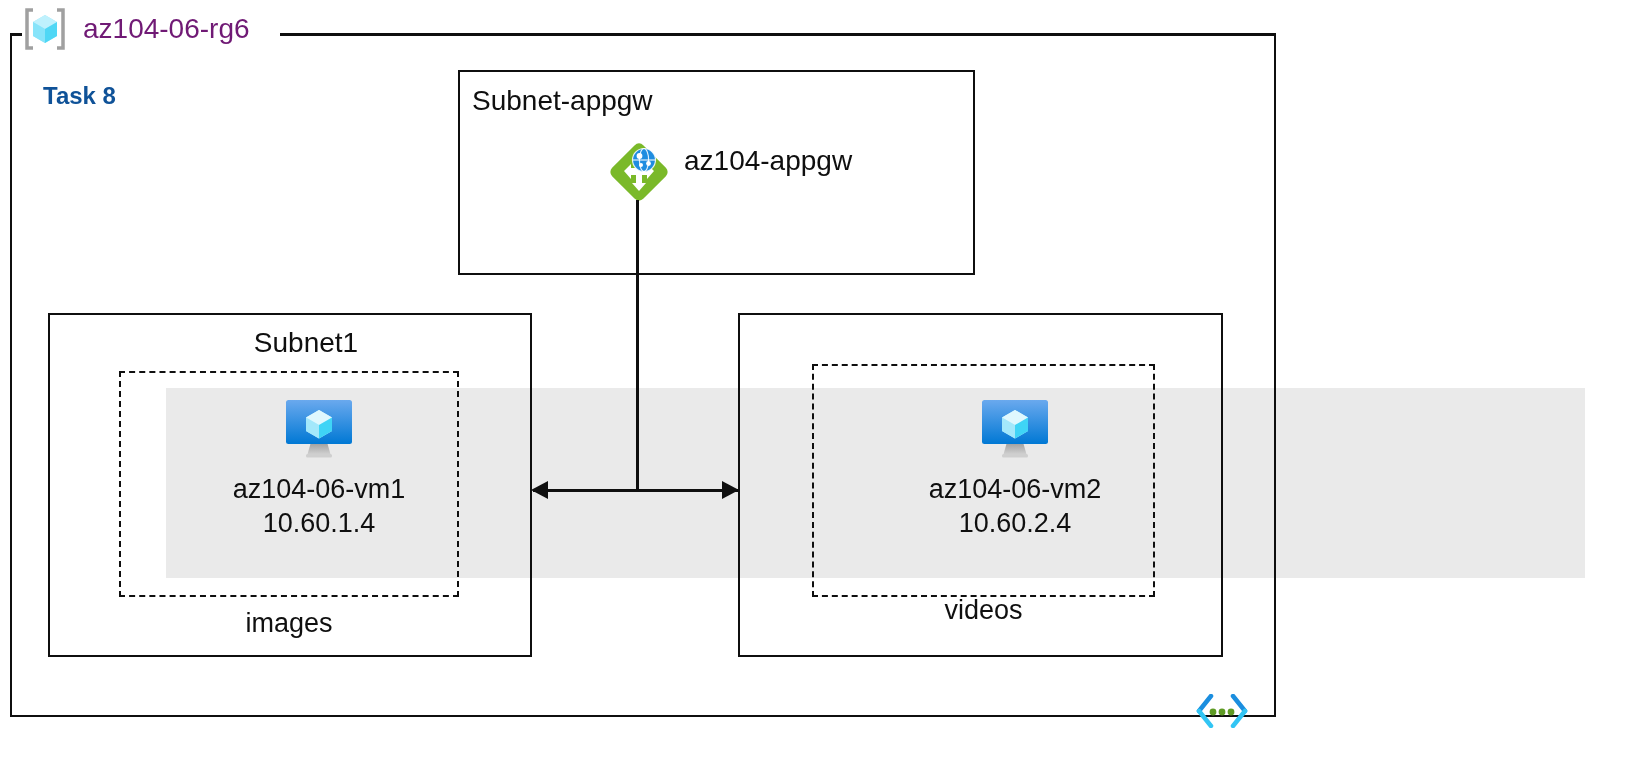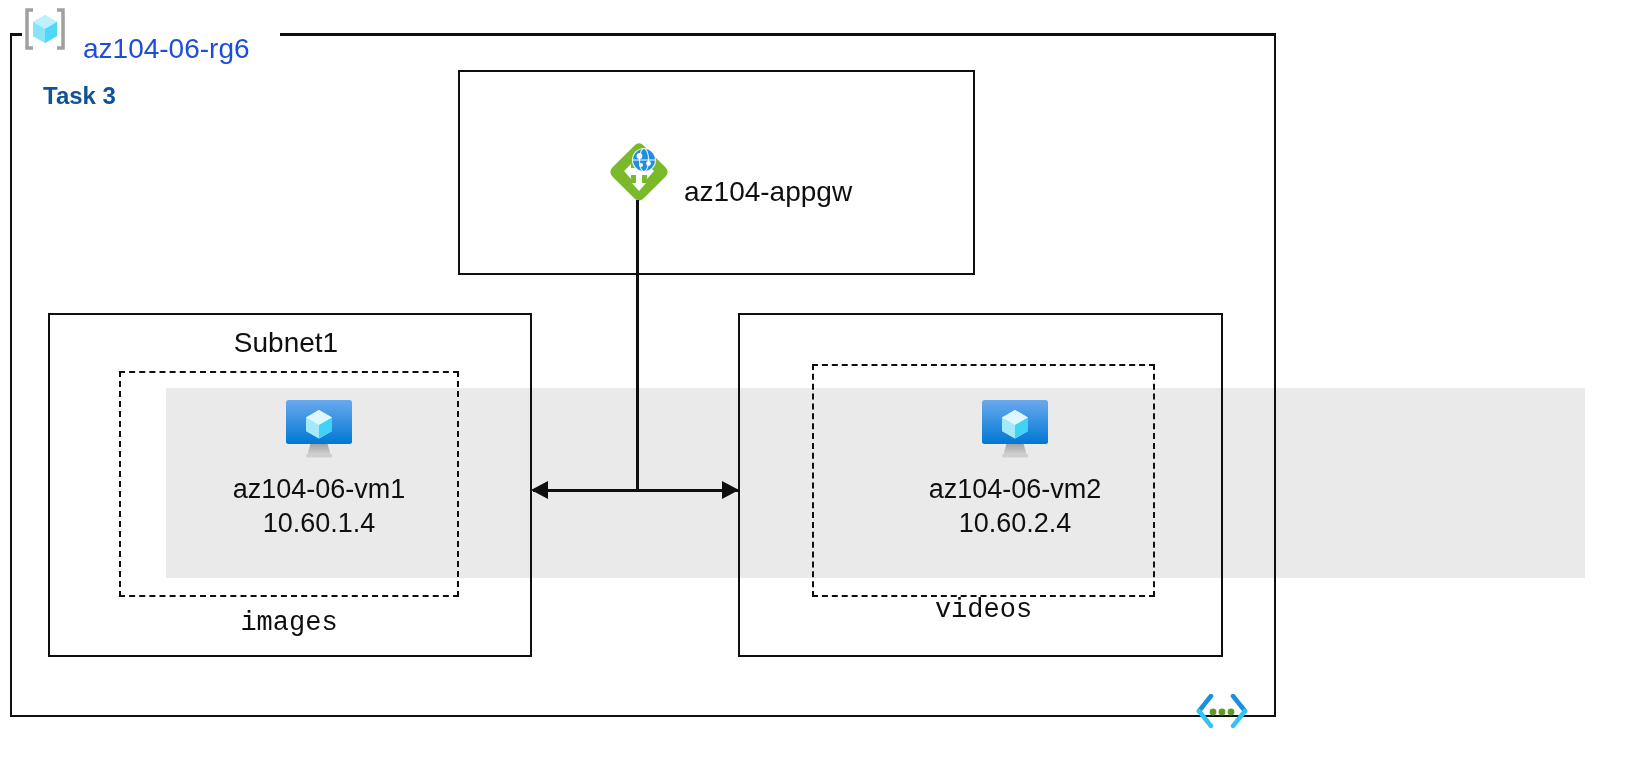--- a/index.html
+++ b/index.html
@@ -70,23 +70,22 @@
     left: 22px;
     top: 6px;
     width: 46px;
     height: 46px;
   }
   .rg-title {
     position: absolute;
     left: 83px;
     top: 13px;
     font-size: 28px;
-    color: #1d4ed8;
-    white-space: nowrap;
-    margin-top: 20px;
+    color: #701a75;
+    white-space: nowrap;
   }
 
   
   .task-label {
     position: absolute;
     left: 43px;
     top: 82px;
     font-size: 24px;
     font-weight: bold;
     color: #0f5298;
@@ -104,21 +103,21 @@
   .subnet1-box      { left: 48px;  top: 313px; width: 484px; height: 344px; }
   .subnet2-box      { left: 738px; top: 313px; width: 485px; height: 344px; }
 
   .subnet-title {
     position: absolute;
     font-size: 28px;
     color: #0f0f0f;
     white-space: nowrap;
   }
   .t-appgw { left: 472px; top: 85px; }
-  .t-sub1  { left: 36px;  top: 327px; width: 500px; text-align: center; }
+  .t-sub1  { left: 56px;  top: 327px; width: 500px; text-align: center; }
   .t-sub2  { left: 738px; top: 327px; width: 485px; text-align: center; }
 
   
   .dashed-box {
     position: absolute;
     border: 2.5px dashed #0f0f0f;
     box-sizing: border-box;
   }
   .dashed1 { left: 119px; top: 371px; width: 340px; height: 226px; }
   .dashed2 { left: 812px; top: 364px; width: 343px; height: 233px; }
@@ -144,38 +143,36 @@
     color: #0f0f0f;
     white-space: nowrap;
   }
 
   .storage-label {
     position: absolute;
     font-size: 27px;
     color: #0f0f0f;
     white-space: nowrap;
     text-align: center;
-    font-family: Liberation Mono, monospace;
   }
   .s-images { left: 119px; top: 608px; width: 340px; }
   .s-videos { left: 812px; top: 595px; width: 343px; }
 
   
   .appgw-icon {
     position: absolute;
     left: 604px;
     top: 137px;
     width: 70px;
     height: 70px;
   }
   .appgw-text {
     position: absolute;
     left: 684px;
     top: 142px;
-    margin-top: 31px;
   }
   .appgw-text span {
     display: block;
     font-size: 28px;
     line-height: 37px;
     color: #0f0f0f;
     white-space: nowrap;
   }
 
   
@@ -231,23 +228,24 @@
       <path d="M11 4 L5 4 L5 42 L11 42" fill="none" stroke="#a0a0a0" stroke-width="3.5"></path>
       <path d="M35 4 L41 4 L41 42 L35 42" fill="none" stroke="#a0a0a0" stroke-width="3.5"></path>
       <polygon points="23,9 35,16 35,30 23,37 11,30 11,16" fill="#9fe9fb"></polygon>
       <polygon points="23,9 35,16 23,23 11,16" fill="#bff1fd"></polygon>
       <polygon points="23,23 35,16 35,30 23,37" fill="#4fd7f5"></polygon>
       <polygon points="23,23 11,16 11,30 23,37" fill="#87e4fa"></polygon>
     </svg>
   </div>
   <div class="rg-title">az104-06-rg6</div>
 
-  <div class="task-label">Task 3</div>
+  <div class="task-label">Task 8</div>
 
   <div class="subnet-box subnet-appgw-box"></div>
+  <div class="subnet-title t-appgw">Subnet-appgw</div>
 
   <div class="appgw-icon">
     <svg viewBox="0 0 70 70" width="70" height="70">
       <rect x="13" y="13" width="44" height="44" rx="6" ry="6" transform="rotate(45 35 35)" fill="#7ab929"></rect>
 
       <path d="M20 34 L27 27 L27 31 L34 31 L34 38 L27 38 L27 42 Z" fill="#ffffff"></path>
 
       <path d="M50 34 L43 27 L43 31 L36 31 L36 38 L43 38 L43 42 Z" fill="#ffffff"></path>
 
       <path d="M35 54 L28 46 L32 46 L32 28 L38 28 L38 46 L42 46 Z" fill="#ffffff"></path>

